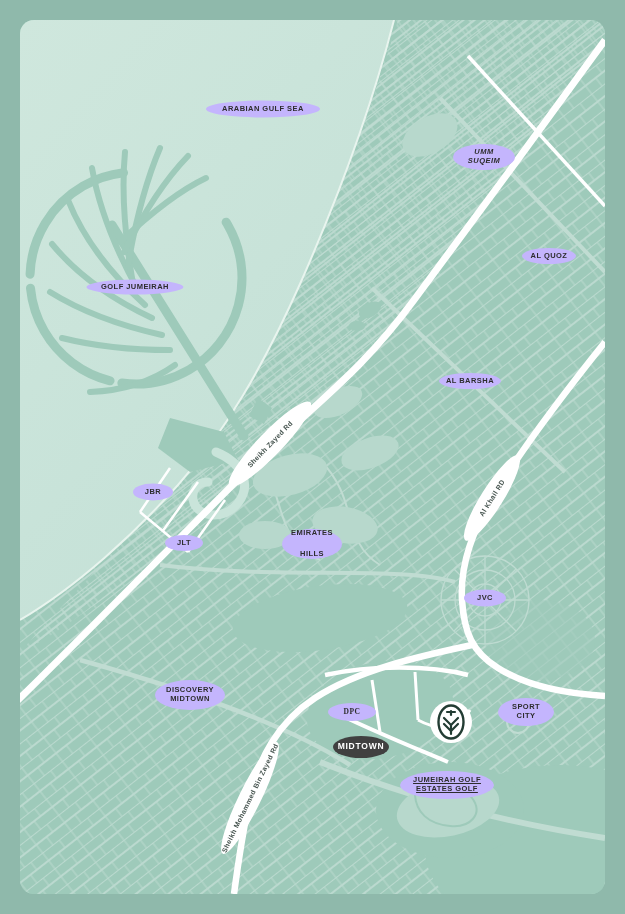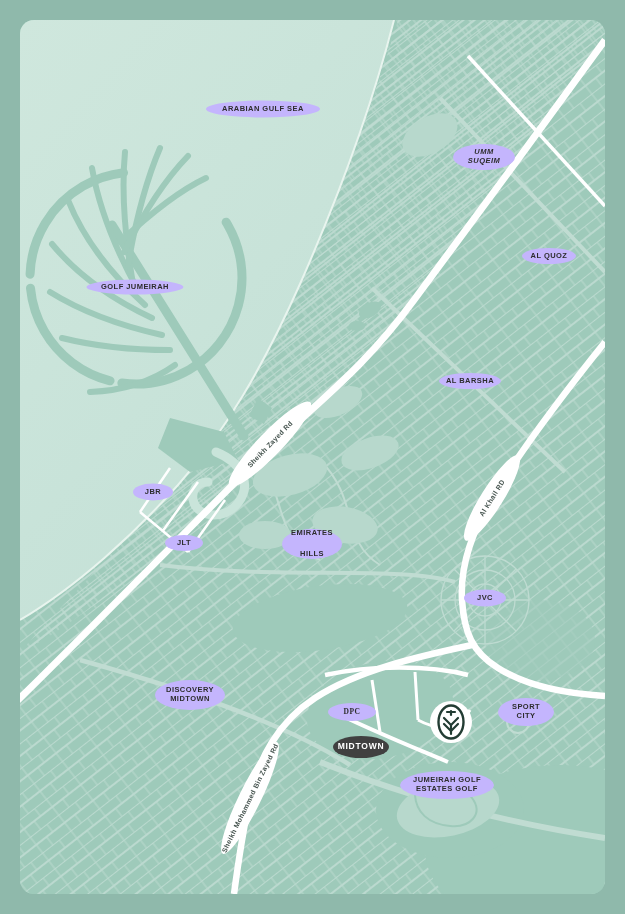--- a/index.html
+++ b/index.html
@@ -167,21 +167,21 @@
     <span>DISCOVERY</span>
     <span>MIDTOWN</span>
   </div>
   <div class="pill" style="left:332px;top:692px;width:48px;height:18px;font-family:Liberation Serif, serif;">
     <span>DPC</span>
   </div>
   <div class="pill" style="left:506px;top:692px;width:56px;height:28px;justify-content:center;">
     <span>SPORT</span>
     <span>CITY</span>
   </div>
-  <div class="pill" style="left:427px;top:765px;width:94px;height:28px;">
+  <div class="pill" style="left:427px;top:765px;width:94px;height:28px;text-decoration:underline;">
     <span>JUMEIRAH GOLF</span>
     <span>ESTATES GOLF</span>
   </div>
   <div class="pill pill--dark" style="left:341px;top:727px;width:56px;height:22px;">
     <span>MIDTOWN</span>
   </div>
 
   <div class="logo-mark" style="left:408px;top:679px;">
     <svg width="46" height="46" viewBox="-23 -23 46 46">
       <circle cx="0" cy="0" r="21" fill="#ffffff"></circle>

